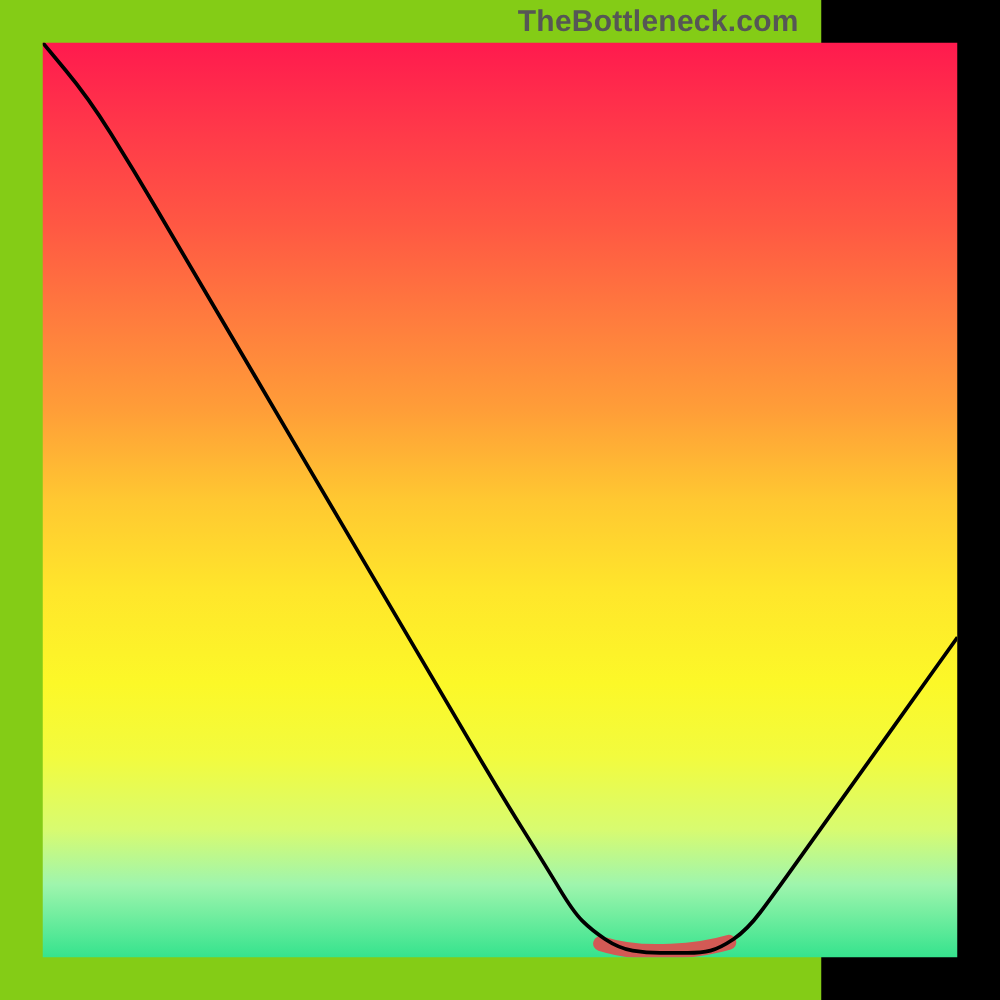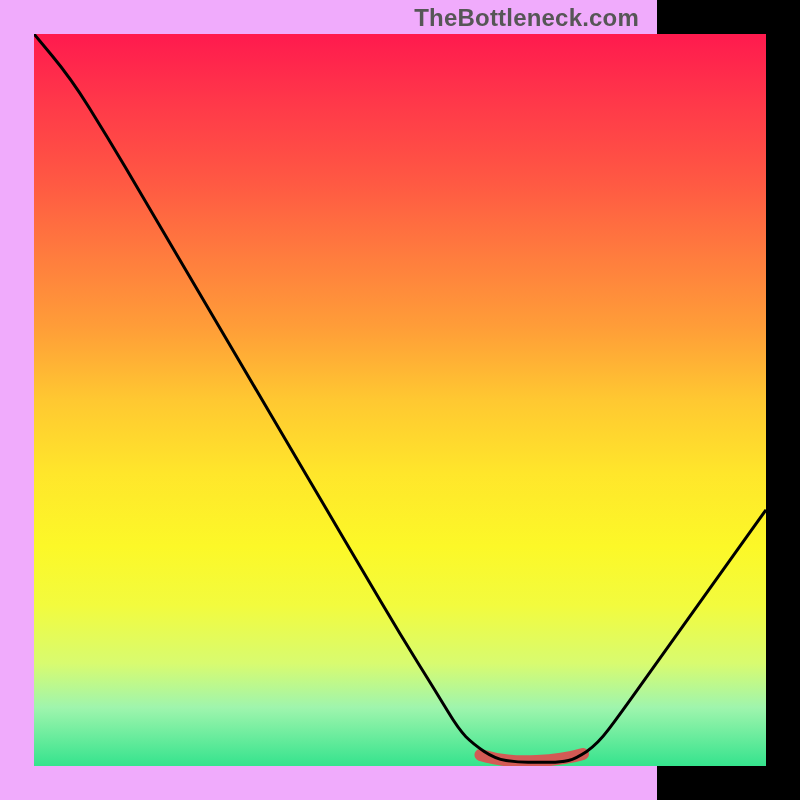--- a/index.html
+++ b/index.html
@@ -1,21 +1,21 @@
 <!DOCTYPE html>
 <html><head>
 <meta charset="utf-8">
 <style>
   * { margin: 0; padding: 0; box-sizing: border-box; }
   html, body { width: 800px; height: 800px; background: #000; overflow: hidden; }
   .frame {
     position: relative;
     width: 657px;
     height: 800px;
-    background: #f0abfc;
+    background: #84cc16;
   }
   .watermark {
     position: absolute;
     top: 4px;
     right: 18px;
     font-family: Arial, Helvetica, sans-serif;
     font-size: 24px;
     font-weight: 600;
     color: #565656;
     letter-spacing: 0.2px;

